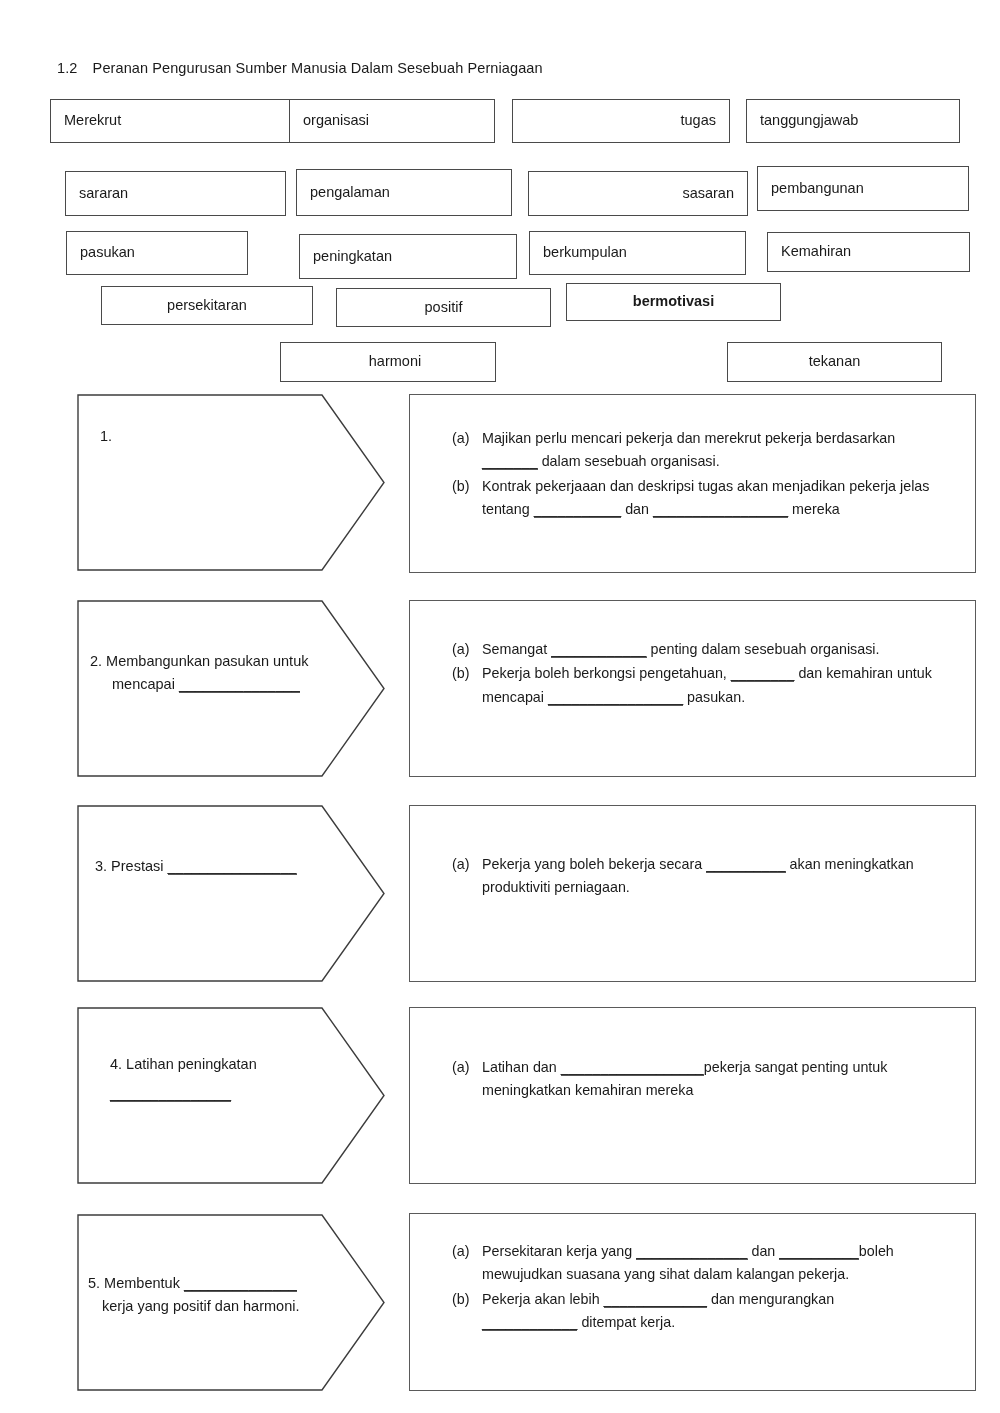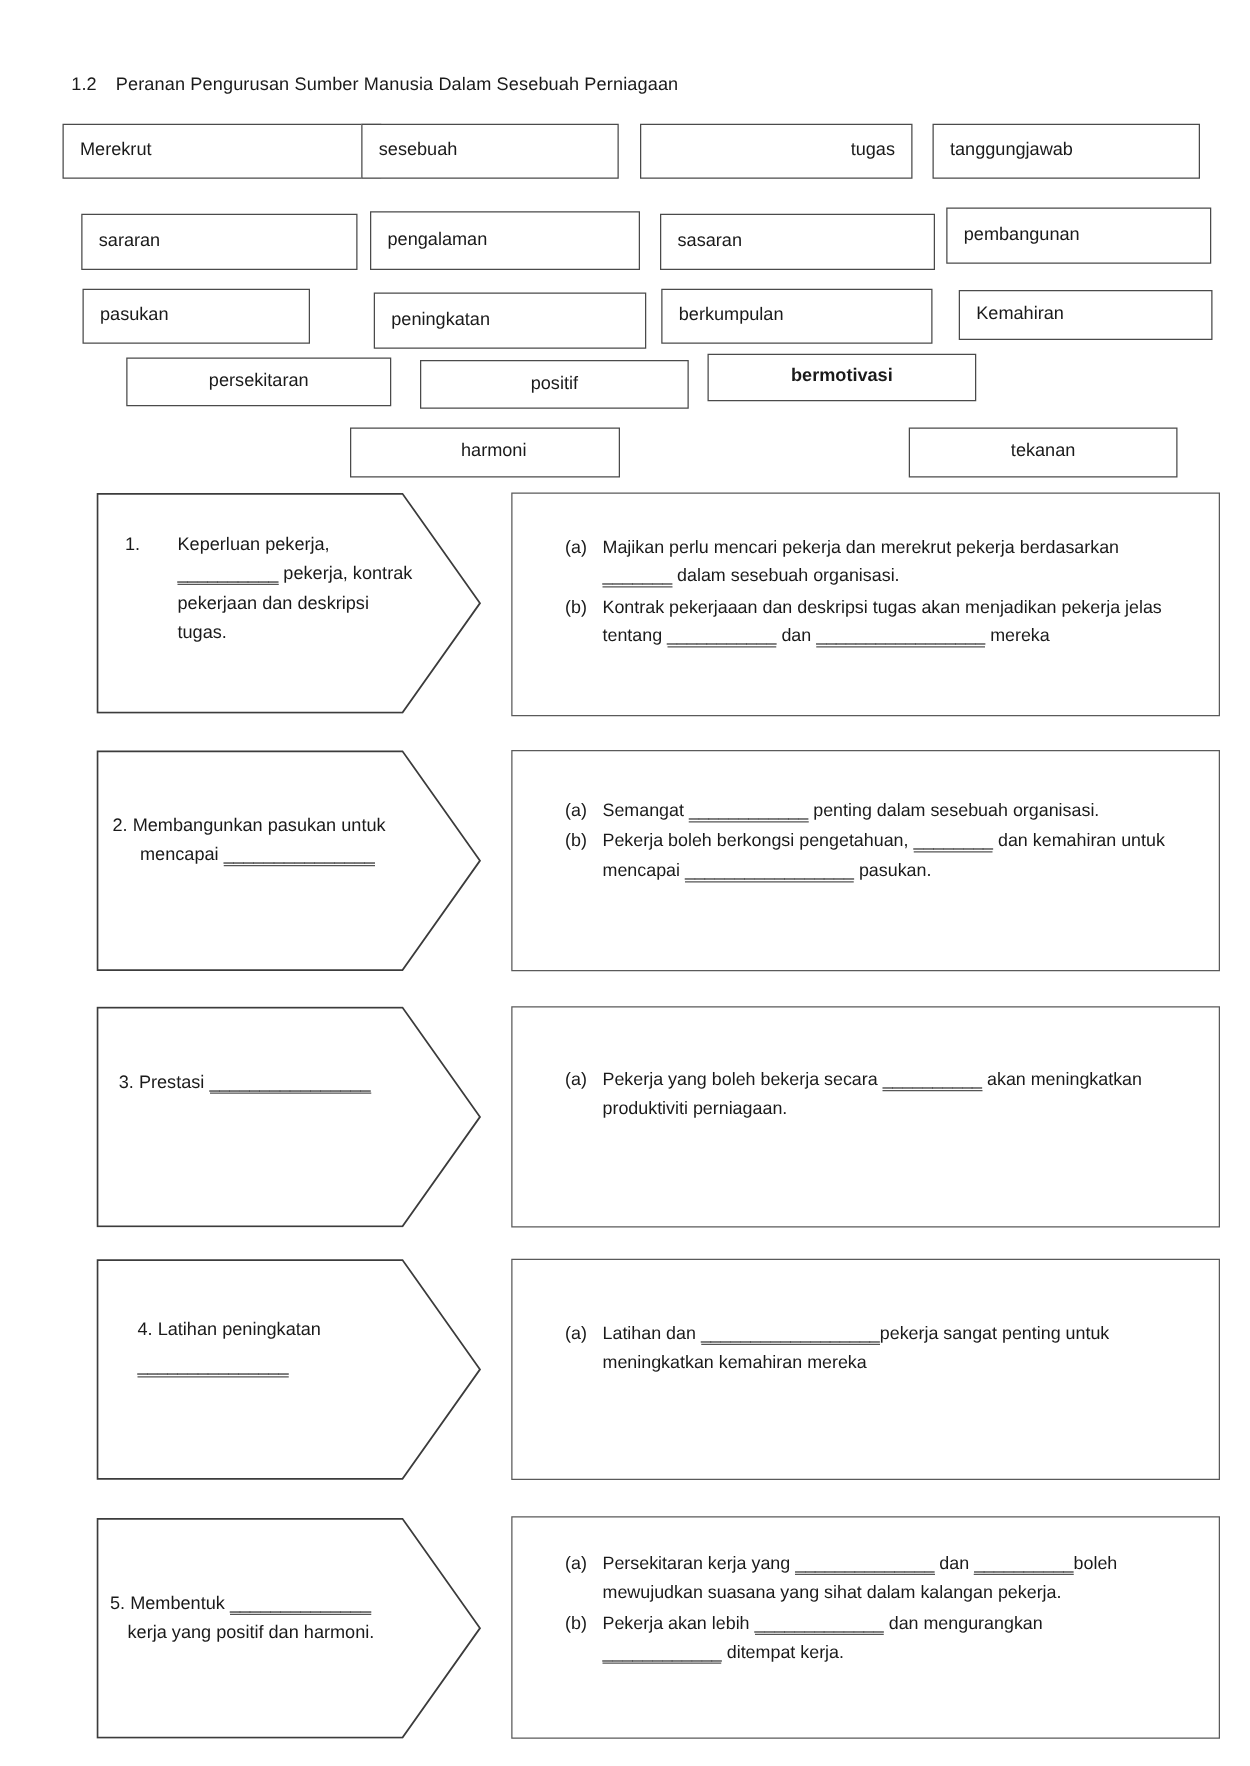--- a/index.html
+++ b/index.html
@@ -79,35 +79,35 @@
 <div id="worksheet-title">
   <span class="num">1.2</span>
   <span>Peranan Pengurusan Sumber Manusia Dalam Sesebuah Perniagaan</span>
 </div>
 
 <div id="word-bank">
     <div class="word-box" style="left: 50px; top: 99px; width: 255px; height: 44px;">
       <span>Merekrut</span>
     </div>
     <div class="word-box" style="left: 289px; top: 99px; width: 206px; height: 44px;">
-      <span>sesebuah</span>
+      <span>organisasi</span>
     </div>
     <div class="word-box" style="left: 512px; top: 99px; width: 218px; height: 44px; justify-content: flex-end;">
       <span>tugas</span>
     </div>
     <div class="word-box" style="left: 746px; top: 99px; width: 214px; height: 44px;">
       <span>tanggungjawab</span>
     </div>
     <div class="word-box" style="left: 65px; top: 171px; width: 221px; height: 45px;">
       <span>sararan</span>
     </div>
     <div class="word-box" style="left: 296px; top: 169px; width: 216px; height: 47px;">
       <span>pengalaman</span>
     </div>
-    <div class="word-box" style="left: 528px; top: 171px; width: 220px; height: 45px;">
+    <div class="word-box" style="left: 528px; top: 171px; width: 220px; height: 45px; justify-content: flex-end;">
       <span>sasaran</span>
     </div>
     <div class="word-box" style="left: 757px; top: 166px; width: 212px; height: 45px;">
       <span>pembangunan</span>
     </div>
     <div class="word-box" style="left: 66px; top: 231px; width: 182px; height: 44px;">
       <span>pasukan</span>
     </div>
     <div class="word-box" style="left: 299px; top: 234px; width: 218px; height: 45px;">
       <span>peningkatan</span>
@@ -137,21 +137,20 @@
 
 <div id="question-area">
     <div class="qrow">
       <div class="answer-box" style="left: 409px; top: 394px; width: 567px; height: 179px;"></div>
       <svg class="arrow-head" width="308" height="177" style="left: 77px; top: 394px;">
         <polygon points="1,1 245,1 307,88.5 245,176 1,176" fill="#ffffff" stroke="#3c3c3c" stroke-width="1.4"></polygon>
       </svg>
       <div class="arrow-label" style="left: 100px; top: 425px; width: 230px;">
         <div style="display:flex">
           <span style="flex:0 0 auto;width:42px">1.</span>
-          <span style="flex:1 1 auto">Keperluan pekerja,<br><u class="blank">__________</u> pekerja, kontrak<br>pekerjaan dan deskripsi<br>tugas.</span>
         </div>
       </div>
       <div class="answer-list" style="left: 452px; top: 427px; width: 510px;">
         <div class="ans-item">
           <span class="ans-marker">(a)</span>
           <span class="ans-text">Majikan perlu mencari pekerja dan merekrut pekerja berdasarkan<br><u class="blank">_______</u> dalam sesebuah organisasi.</span>
         </div>
         <div class="ans-item">
           <span class="ans-marker">(b)</span>
           <span class="ans-text">Kontrak pekerjaaan dan deskripsi tugas akan menjadikan pekerja jelas<br>tentang <u class="blank">___________</u> dan <u class="blank">_________________</u> mereka</span>

